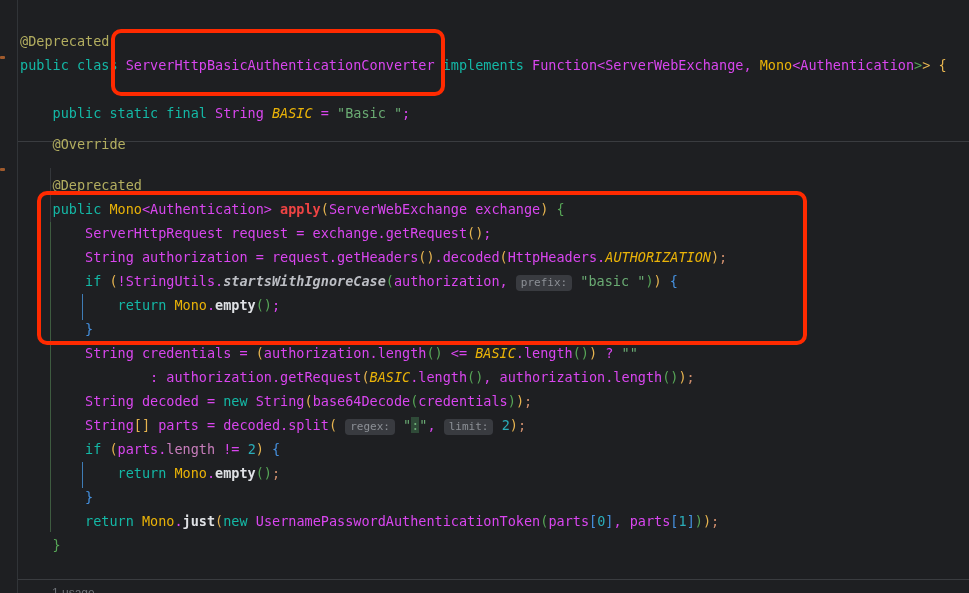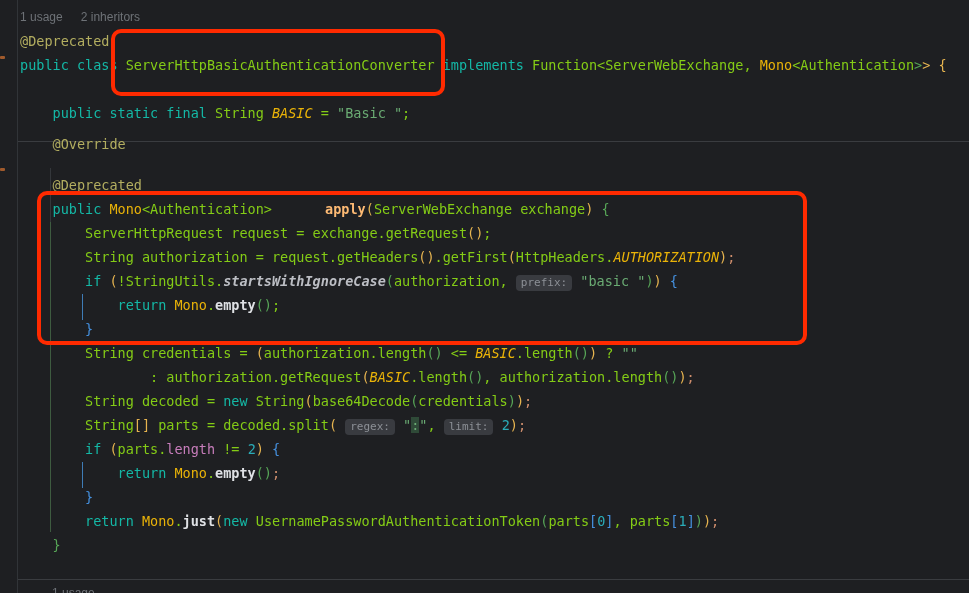--- a/index.html
+++ b/index.html
@@ -8,29 +8,29 @@
   .gutter-border{position:absolute;left:17px;top:0;width:1px;height:593px;background:#313438;}
   .gutter-mark{position:absolute;left:0;width:5px;height:3px;background:#a05a2c;border-radius:1px;}
   .sep{position:absolute;left:18px;right:0;height:1px;background:#3a3c40;}
   .guide{position:absolute;width:1px;}
   .code-line{position:absolute;left:20px;height:24px;line-height:24px;white-space:pre;color:#bcbec4;}
   .code-line span{vertical-align:baseline;}
   .meta-line{position:absolute;height:24px;line-height:24px;color:#6e7277;
              font-family:"Liberation Sans","DejaVu Sans",sans-serif;font-size:12px;}
   .meta-line .gap{display:inline-block;width:18px;}
   
-  .t  {color:#84cc16;}
+  .t  {color:#d946ef;}
   .kw {color:#14b8a6;}
   .ann{color:#b3ae60;}
   .str{color:#6aab73;}
   .con{color:#eab308;font-style:italic;}
   .fld{color:#c77dbb;}
   .num{color:#2aacb8;}
   .red{color:#eab308;}
-  .dec{color:#fdba74;font-weight:bold;margin-left:45px;}
+  .dec{color:#ef4444;font-weight:bold;}
   .mb {color:#dfe1e5;font-weight:bold;}
   .it {color:#bcbec4;font-style:italic;font-weight:600;}
   .p1 {color:#e6b450;}
   .p2 {color:#57a557;}
   .p3 {color:#4591e0;}
   .or {color:#cf8e6d;}
   .hint{display:inline-block;background:#393b40;color:#8c9096;border-radius:4px;
         padding:0 5px;font-size:11px;line-height:16px;height:16px;vertical-align:1px;}
   .rx {color:#6aab73;background:#2f4a38;}
   .annot{position:absolute;border:4px solid #ff2a00;border-radius:10px;pointer-events:none;}
@@ -44,31 +44,30 @@
   <div class="gutter-mark" style="top:168px;"></div>
 
   <div class="sep" style="top:141px;"></div>
   <div class="sep" style="top:579px;"></div>
 
   <div class="guide" style="left:50px;top:168px;height:54px;background:#34373b;"></div>
   <div class="guide" style="left:50px;top:222px;height:310px;background:#3e5b40;"></div>
   <div class="guide" style="left:82px;top:294px;height:26px;background:#3f7cb6;"></div>
   <div class="guide" style="left:82px;top:462px;height:26px;background:#3f7cb6;"></div>
 
-  <div class="meta-line" style="left:20px;top:5px;"><span>1 usage</span><span class="gap"></span><span>2 inheritors</span></div>
 
   <div id="code-lines">
       <div class="code-line" style="top: 29px;"><span class="ann">@Deprecated</span></div>
       <div class="code-line" style="top: 53px;"><span class="kw">public class </span><span class="t">ServerHttpBasicAuthenticationConverter </span><span class="kw">implements </span><span class="t">Function&lt;ServerWebExchange, </span><span class="red">Mono</span><span class="t">&lt;Authentication</span><span class="p2">&gt;</span><span class="p1">&gt;</span><span class="t"> </span><span class="p1">{</span></div>
       <div class="code-line" style="top: 101px;"><span class="t">    </span><span class="kw">public static final </span><span class="t">String </span><span class="con">BASIC</span><span class="t"> = </span><span class="str">"Basic "</span><span class="t">;</span></div>
       <div class="code-line" style="top: 132px;"><span class="t">    </span><span class="ann">@Override</span></div>
       <div class="code-line" style="top: 173px;"><span class="t">    </span><span class="ann">@Deprecated</span></div>
       <div class="code-line" style="top: 197px;"><span class="t">    </span><span class="kw">public </span><span class="red">Mono</span><span class="t">&lt;Authentication&gt; </span><span class="dec">apply</span><span class="p1">(</span><span class="t">ServerWebExchange exchange</span><span class="p1">)</span><span class="t"> </span><span class="p2">{</span></div>
       <div class="code-line" style="top: 221px;"><span class="t">        ServerHttpRequest request = exchange.getRequest</span><span class="p1">()</span><span class="t">;</span></div>
-      <div class="code-line" style="top: 245px;"><span class="t">        String authorization = request.getHeaders</span><span class="p1">()</span><span class="t">.getFirst</span><span class="p1">(</span><span class="t">HttpHeaders.</span><span class="con">AUTHORIZATION</span><span class="p1">)</span><span class="or">;</span></div>
+      <div class="code-line" style="top: 245px;"><span class="t">        String authorization = request.getHeaders</span><span class="p1">()</span><span class="t">.decoded</span><span class="p1">(</span><span class="t">HttpHeaders.</span><span class="con">AUTHORIZATION</span><span class="p1">)</span><span class="or">;</span></div>
       <div class="code-line" style="top: 269px;"><span class="kw">        if </span><span class="p1">(</span><span class="t">!StringUtils.</span><span class="it">startsWithIgnoreCase</span><span class="p2">(</span><span class="t">authorization, </span><span class="hint">prefix:</span><span class="t"> </span><span class="str">"basic "</span><span class="p2">)</span><span class="p1">)</span><span class="t"> </span><span class="p3">{</span></div>
       <div class="code-line" style="top: 293px;"><span class="kw">            return </span><span class="red">Mono</span><span class="t">.</span><span class="mb">empty</span><span class="p2">()</span><span class="t">;</span></div>
       <div class="code-line" style="top: 317px;"><span class="t">        </span><span class="p3">}</span></div>
       <div class="code-line" style="top: 341px;"><span class="t">        String credentials = </span><span class="p1">(</span><span class="t">authorization.length</span><span class="p2">()</span><span class="t"> &lt;= </span><span class="con">BASIC</span><span class="t">.length</span><span class="p2">()</span><span class="p1">)</span><span class="t"> ? </span><span class="str">""</span></div>
       <div class="code-line" style="top: 365px;"><span class="t">                : authorization.getRequest</span><span class="p1">(</span><span class="con">BASIC</span><span class="t">.length</span><span class="p2">()</span><span class="t">, authorization.length</span><span class="p2">()</span><span class="p1">)</span><span class="or">;</span></div>
       <div class="code-line" style="top: 389px; text-align: right;"><span class="t">        String decoded = </span><span class="kw">new </span><span class="t">String</span><span class="p1">(</span><span class="t">base64Decode</span><span class="p2">(</span><span class="t">credentials</span><span class="p2">)</span><span class="p1">)</span><span class="or">;</span></div>
       <div class="code-line" style="top: 413px;"><span class="t">        String</span><span class="p1">[]</span><span class="t"> parts = decoded.split</span><span class="p1">(</span><span class="t"> </span><span class="hint">regex:</span><span class="t"> </span><span class="str">"</span><span class="rx">:</span><span class="str">"</span><span class="t">, </span><span class="hint">limit:</span><span class="t"> </span><span class="num">2</span><span class="p1">)</span><span class="or">;</span></div>
       <div class="code-line" style="top: 437px;"><span class="kw">        if </span><span class="p1">(</span><span class="t">parts.</span><span class="fld">length</span><span class="t"> != </span><span class="num">2</span><span class="p1">)</span><span class="t"> </span><span class="p3">{</span></div>
       <div class="code-line" style="top: 461px;"><span class="kw">            return </span><span class="red">Mono</span><span class="t">.</span><span class="mb">empty</span><span class="p2">()</span><span class="or">;</span></div>
       <div class="code-line" style="top: 485px;"><span class="t">        </span><span class="p3">}</span></div>

